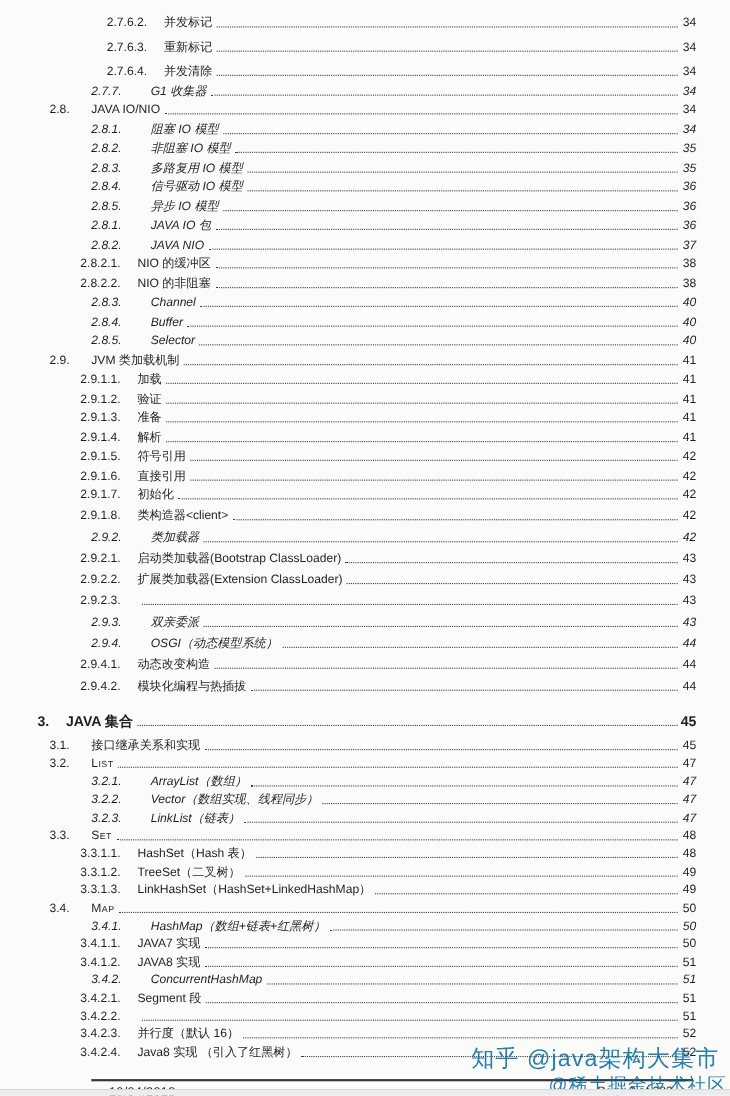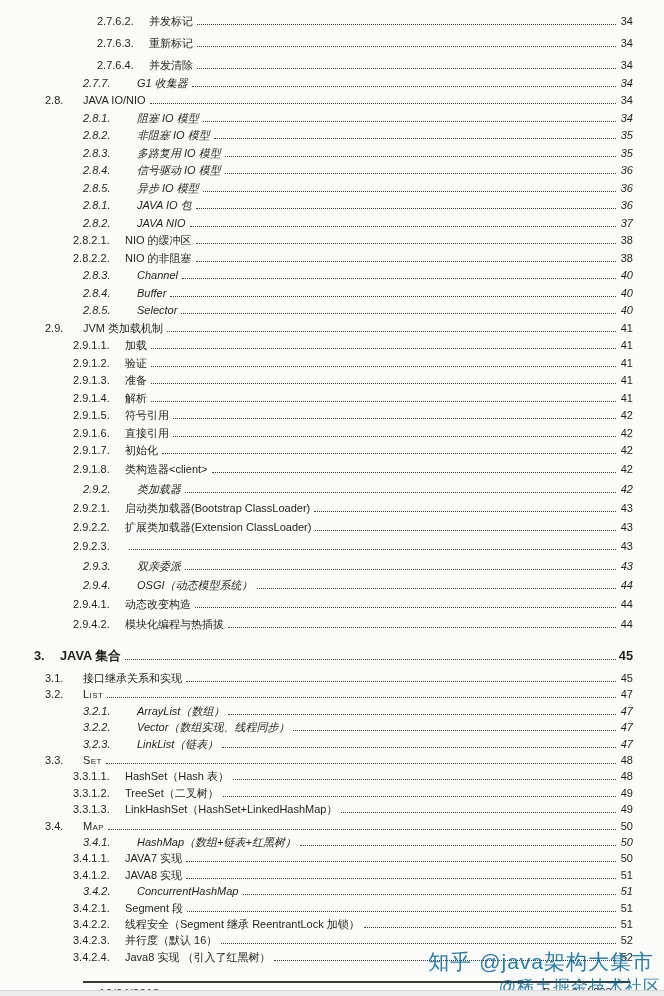--- a/index.html
+++ b/index.html
@@ -347,21 +347,20 @@
         <span class="pagenum">51</span>
       </div>
       <div class="toc-row l4">
         <span class="num">3.4.2.1.</span>
         <span class="label">Segment 段</span>
         <span class="leader"></span>
         <span class="pagenum">51</span>
       </div>
       <div class="toc-row l4">
         <span class="num">3.4.2.2.</span>
-        <span class="label">线程安全（Segment 继承 ReentrantLock 加锁）</span>
         <span class="leader"></span>
         <span class="pagenum">51</span>
       </div>
       <div class="toc-row l4">
         <span class="num">3.4.2.3.</span>
         <span class="label">并行度（默认 16）</span>
         <span class="leader"></span>
         <span class="pagenum">52</span>
       </div>
       <div class="toc-row l4">

